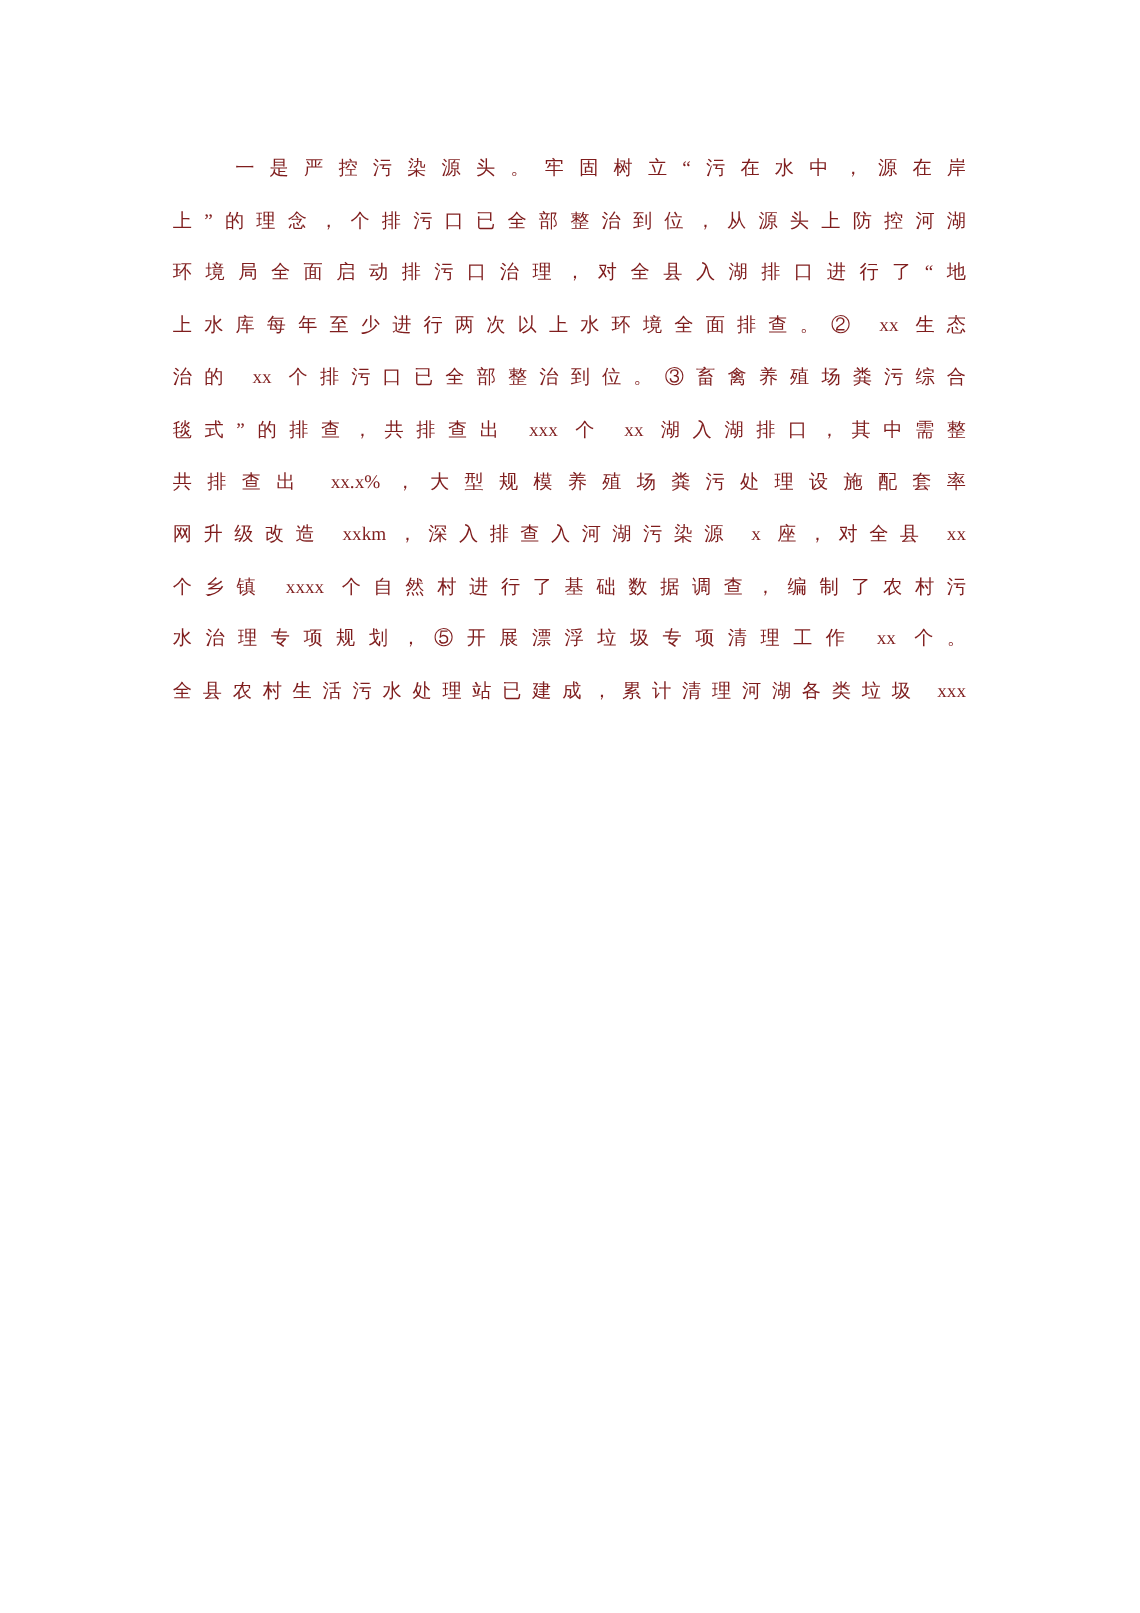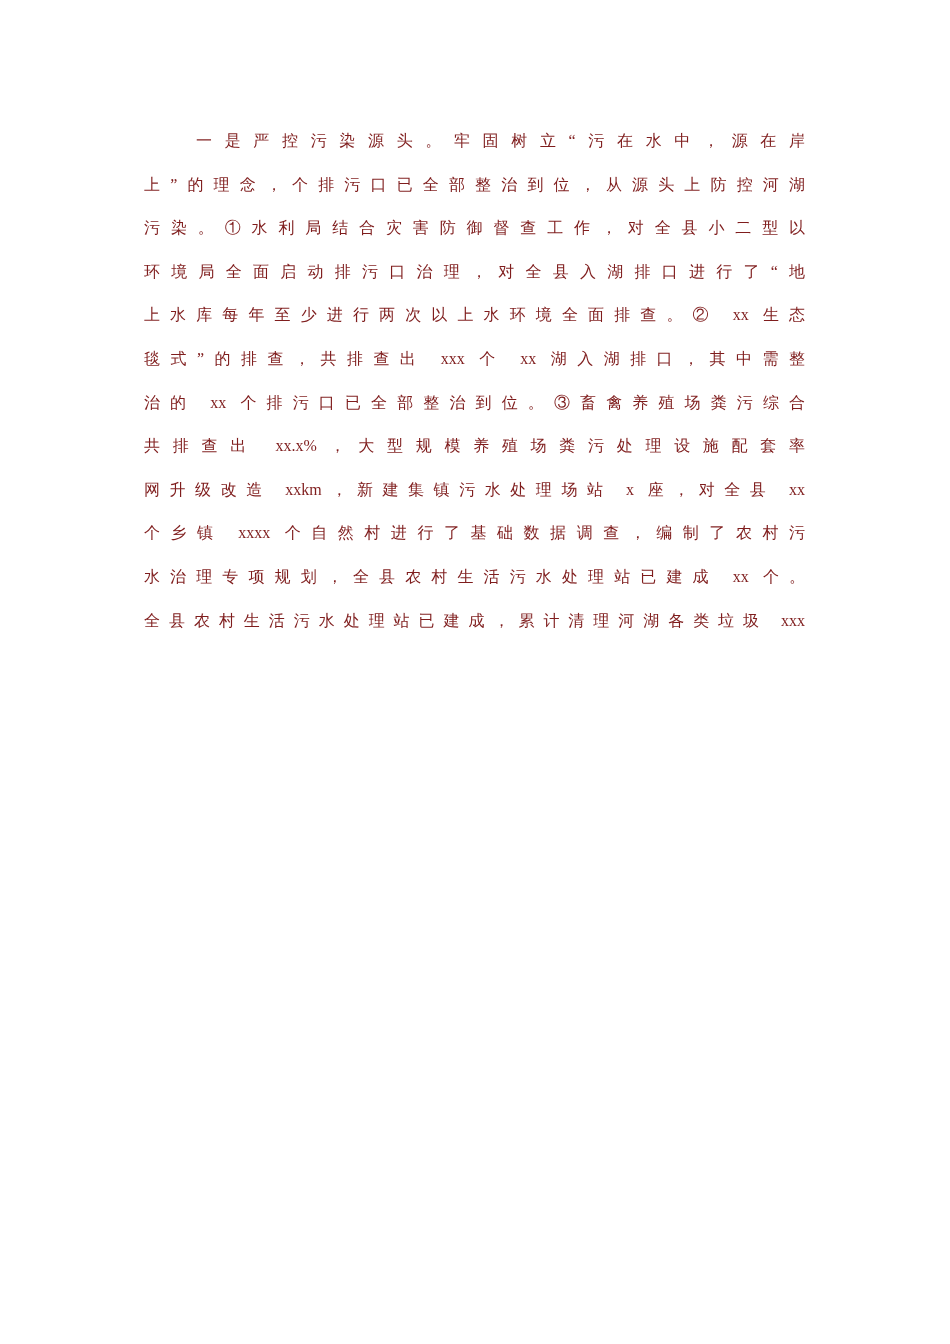--- a/index.html
+++ b/index.html
@@ -43,24 +43,23 @@
     text-align-last: left;
   }
 </style>
 </head>
 <body>
 
 <div class="page">
   <div class="text-block">
     <div class="text-line first">一是严控污染源头。牢固树立“污在水中，源在岸</div>
     <div class="text-line">上”的理念，个排污口已全部整治到位，从源头上防控河湖</div>
-    <div class="text-line">污染。①水利局结合灾害防御督查工作，对全县小二型以</div>
     <div class="text-line">环境局全面启动排污口治理，对全县入湖排口进行了“地</div>
     <div class="text-line">上水库每年至少进行两次以上水环境全面排查。② xx 生态</div>
+    <div class="text-line">治的 xx 个排污口已全部整治到位。③畜禽养殖场粪污综合</div>
     <div class="text-line">毯式”的排查，共排查出 xxx 个 xx 湖入湖排口，其中需整</div>
-    <div class="text-line">治的 xx 个排污口已全部整治到位。③畜禽养殖场粪污综合</div>
     <div class="text-line">共排查出 xx.x%，大型规模养殖场粪污处理设施配套率</div>
-    <div class="text-line">网升级改造 xxkm，新建集镇污水处理场站 x 座，对全县 xx</div>
+    <div class="text-line">网升级改造 xxkm，深入排查入河湖污染源 x 座，对全县 xx</div>
     <div class="text-line">个乡镇 xxxx 个自然村进行了基础数据调查，编制了农村污</div>
-    <div class="text-line">水治理专项规划，全县农村生活污水处理站已建成 xx 个。</div>
+    <div class="text-line">水治理专项规划，⑤开展漂浮垃圾专项清理工作 xx 个。</div>
     <div class="text-line">全县农村生活污水处理站已建成，累计清理河湖各类垃圾 xxx</div>
   </div>
 </div>
 
 </body></html>

